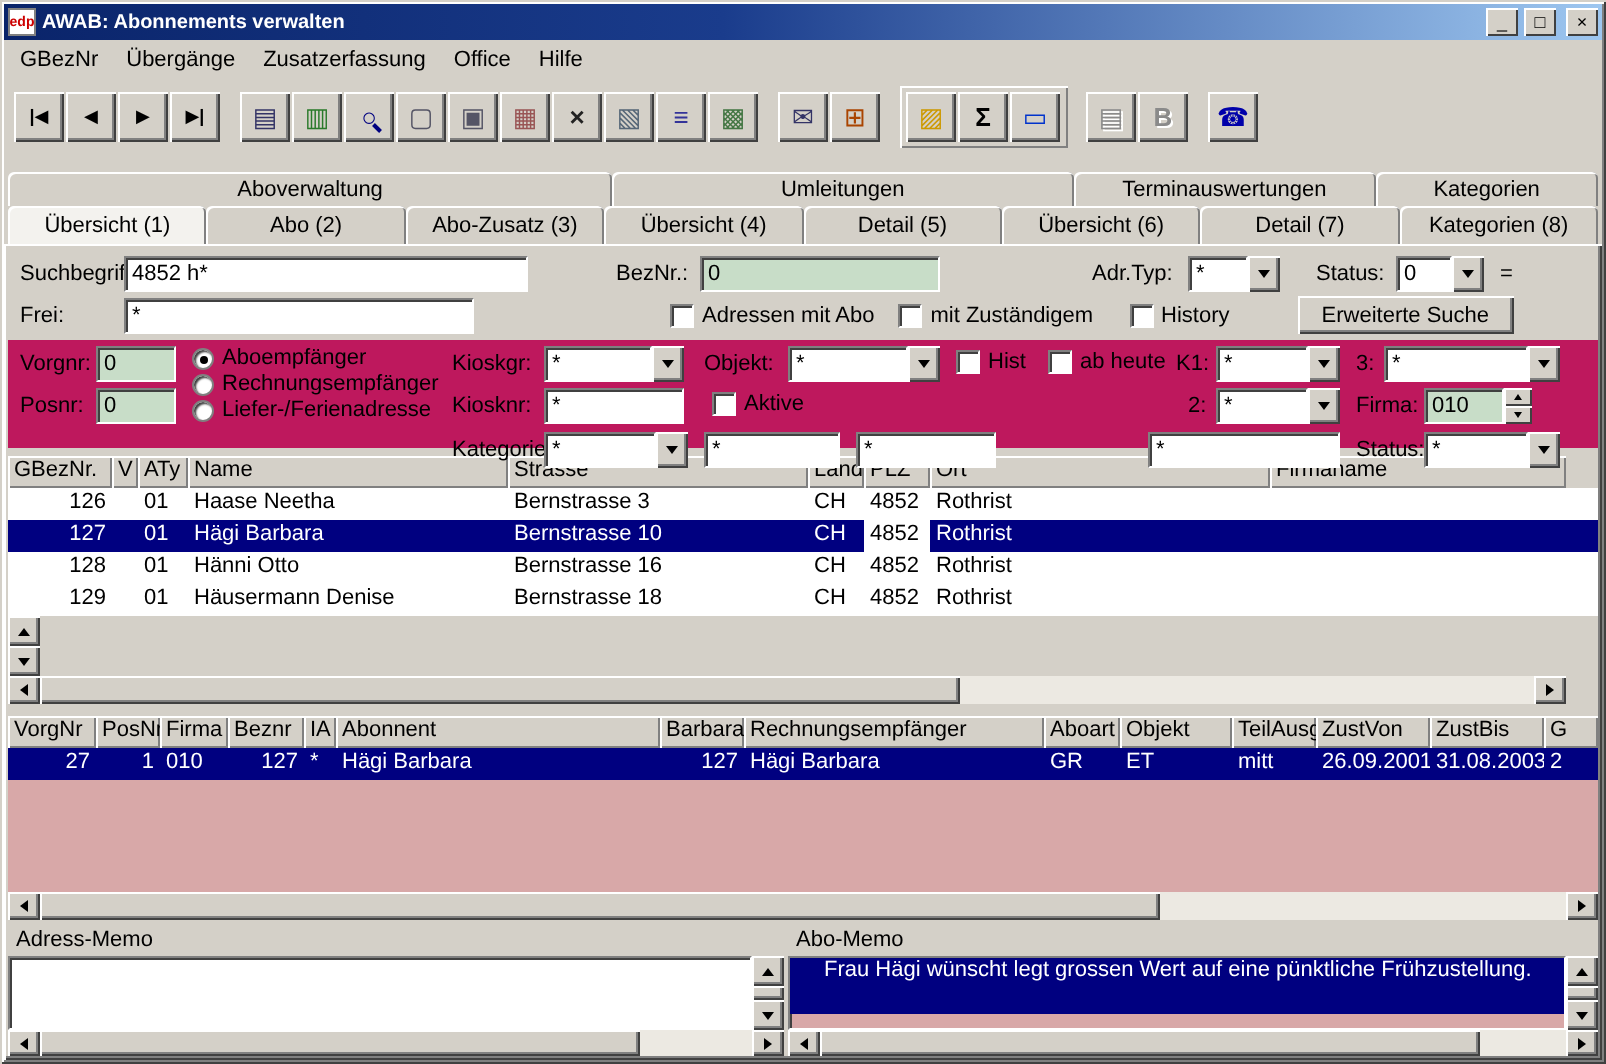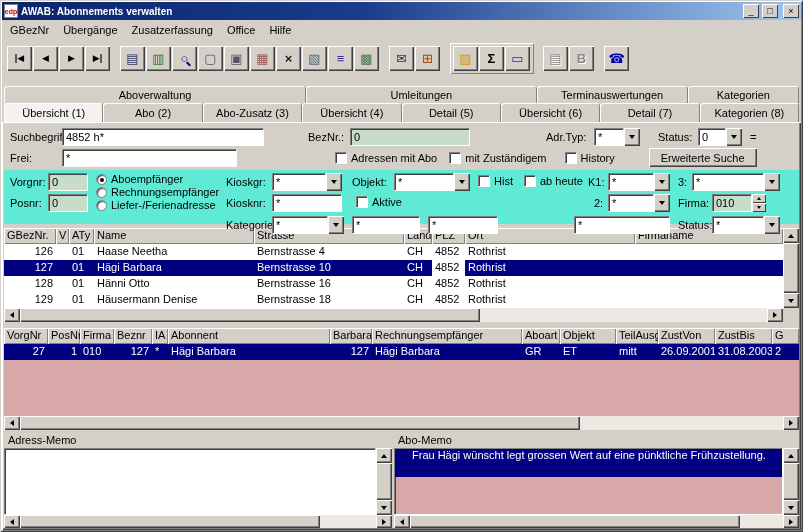--- a/index.html
+++ b/index.html
@@ -69,25 +69,25 @@
   .spin { width:14px; height:18px; display:flex; flex-direction:column; flex:none; }
   .spin-btn { flex:1; background:#d4d0c8; box-shadow: inset 1px 1px 0 #fff, inset -1px -1px 0 #404040; display:flex; align-items:center; justify-content:center; }
   .spin .arr.up { border-bottom-width:3px; border-left-width:2.5px; border-right-width:2.5px; }
   .spin .arr.down { border-top-width:3px; border-left-width:2.5px; border-right-width:2.5px; }
 
   
   .search { flex:none; padding:2px 0 0 6px; }
   .srow { display:flex; align-items:center; height:21px; }
 
   
-  .filters { flex:none; position:relative; height:54px; background:#5eead4; margin-top:2px; }
+  .filters { flex:none; position:relative; height:54px; background:#be185d; margin-top:2px; }
   .filters .abs { position:absolute; }
 
   
-  .t-flex { display:flex; }
+  .t-flex { display:flex;flex-direction:column; }
   .t-main { flex:1; overflow:hidden; }
   .t-head { display:flex; height:16px; }
   .th { background:#d4d0c8; box-shadow: inset 1px 1px 0 #fff, inset -1px -1px 0 #808080; padding:1px 3px; white-space:nowrap; overflow:hidden; flex:none; }
   .t-row { display:flex; height:16px; background:#fff; }
   .td { padding:1px 3px; white-space:nowrap; overflow:hidden; flex:none; }
   .num { text-align:right; }
   .sel-row { background:#000080; color:#fff; }
   .focus-cell { background:#fff; color:#000; }
   .table1 { margin-top:4px; flex:none; }
   .table2 { margin-top:6px; flex:none; }
@@ -396,21 +396,21 @@
             <div class="th t1c5">Land</div>
             <div class="th t1c6">PLZ</div>
             <div class="th t1c7">Ort</div>
             <div class="th t1c8">Firmaname</div>
           </div>
           <div class="t-row">
             <div class="td num t1c0">126</div>
             <div class="td t1c1"></div>
             <div class="td t1c2">01</div>
             <div class="td t1c3">Haase Neetha</div>
-            <div class="td t1c4">Bernstrasse 4</div>
+            <div class="td t1c4">Bernstrasse 3</div>
             <div class="td t1c5">CH</div>
             <div class="td t1c6">4852</div>
             <div class="td t1c7">Rothrist</div>
             <div class="td t1c8"></div>
           </div>
           <div class="t-row sel-row">
             <div class="td num t1c0">127</div>
             <div class="td t1c1"></div>
             <div class="td t1c2">01</div>
             <div class="td t1c3">Hägi Barbara</div>

